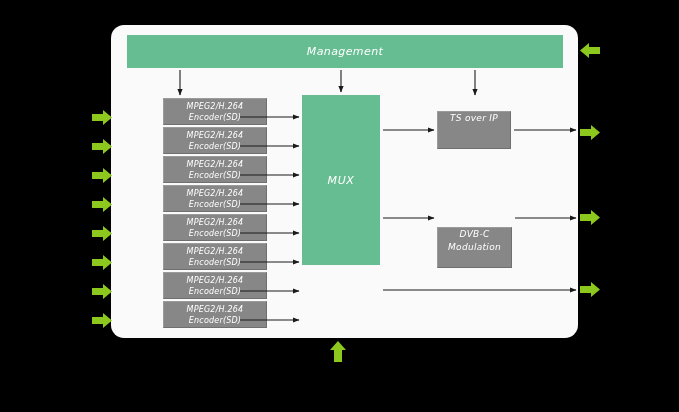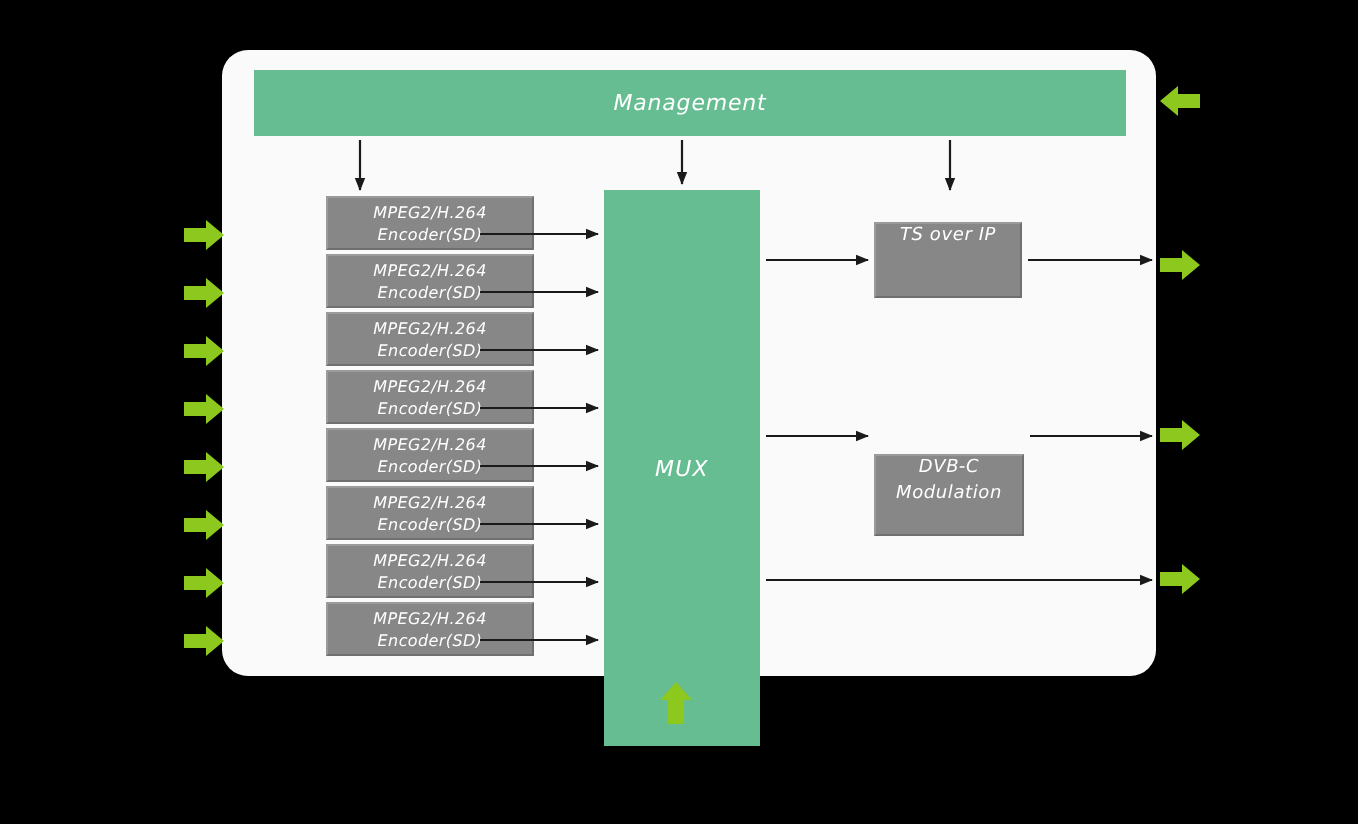--- a/index.html
+++ b/index.html
@@ -49,21 +49,21 @@
     align-items: center;
     justify-content: center;
     letter-spacing: 0.4px;
   }
 
   .mux-block {
     position: absolute;
     left: 302px;
     top: 95px;
     width: 78px;
-    height: 278px;
+    height: 170px;
     background: #66bd92;
     color: #ffffff;
     font-size: 11px;
     display: flex;
     align-items: center;
     justify-content: center;
     letter-spacing: 0.6px;
   }
 
   

